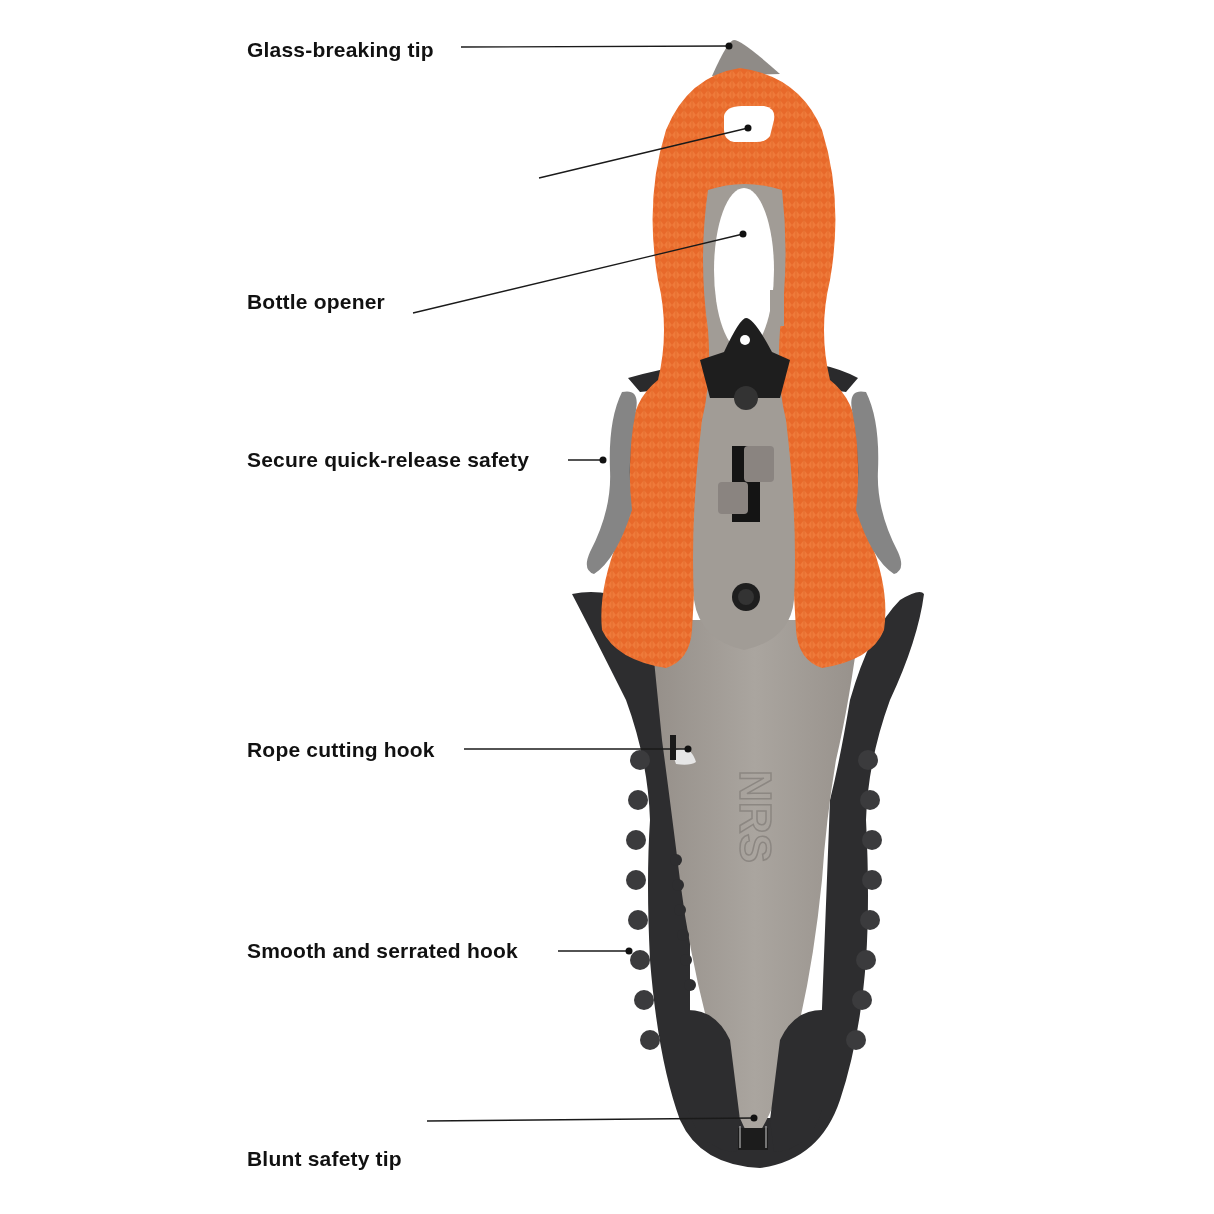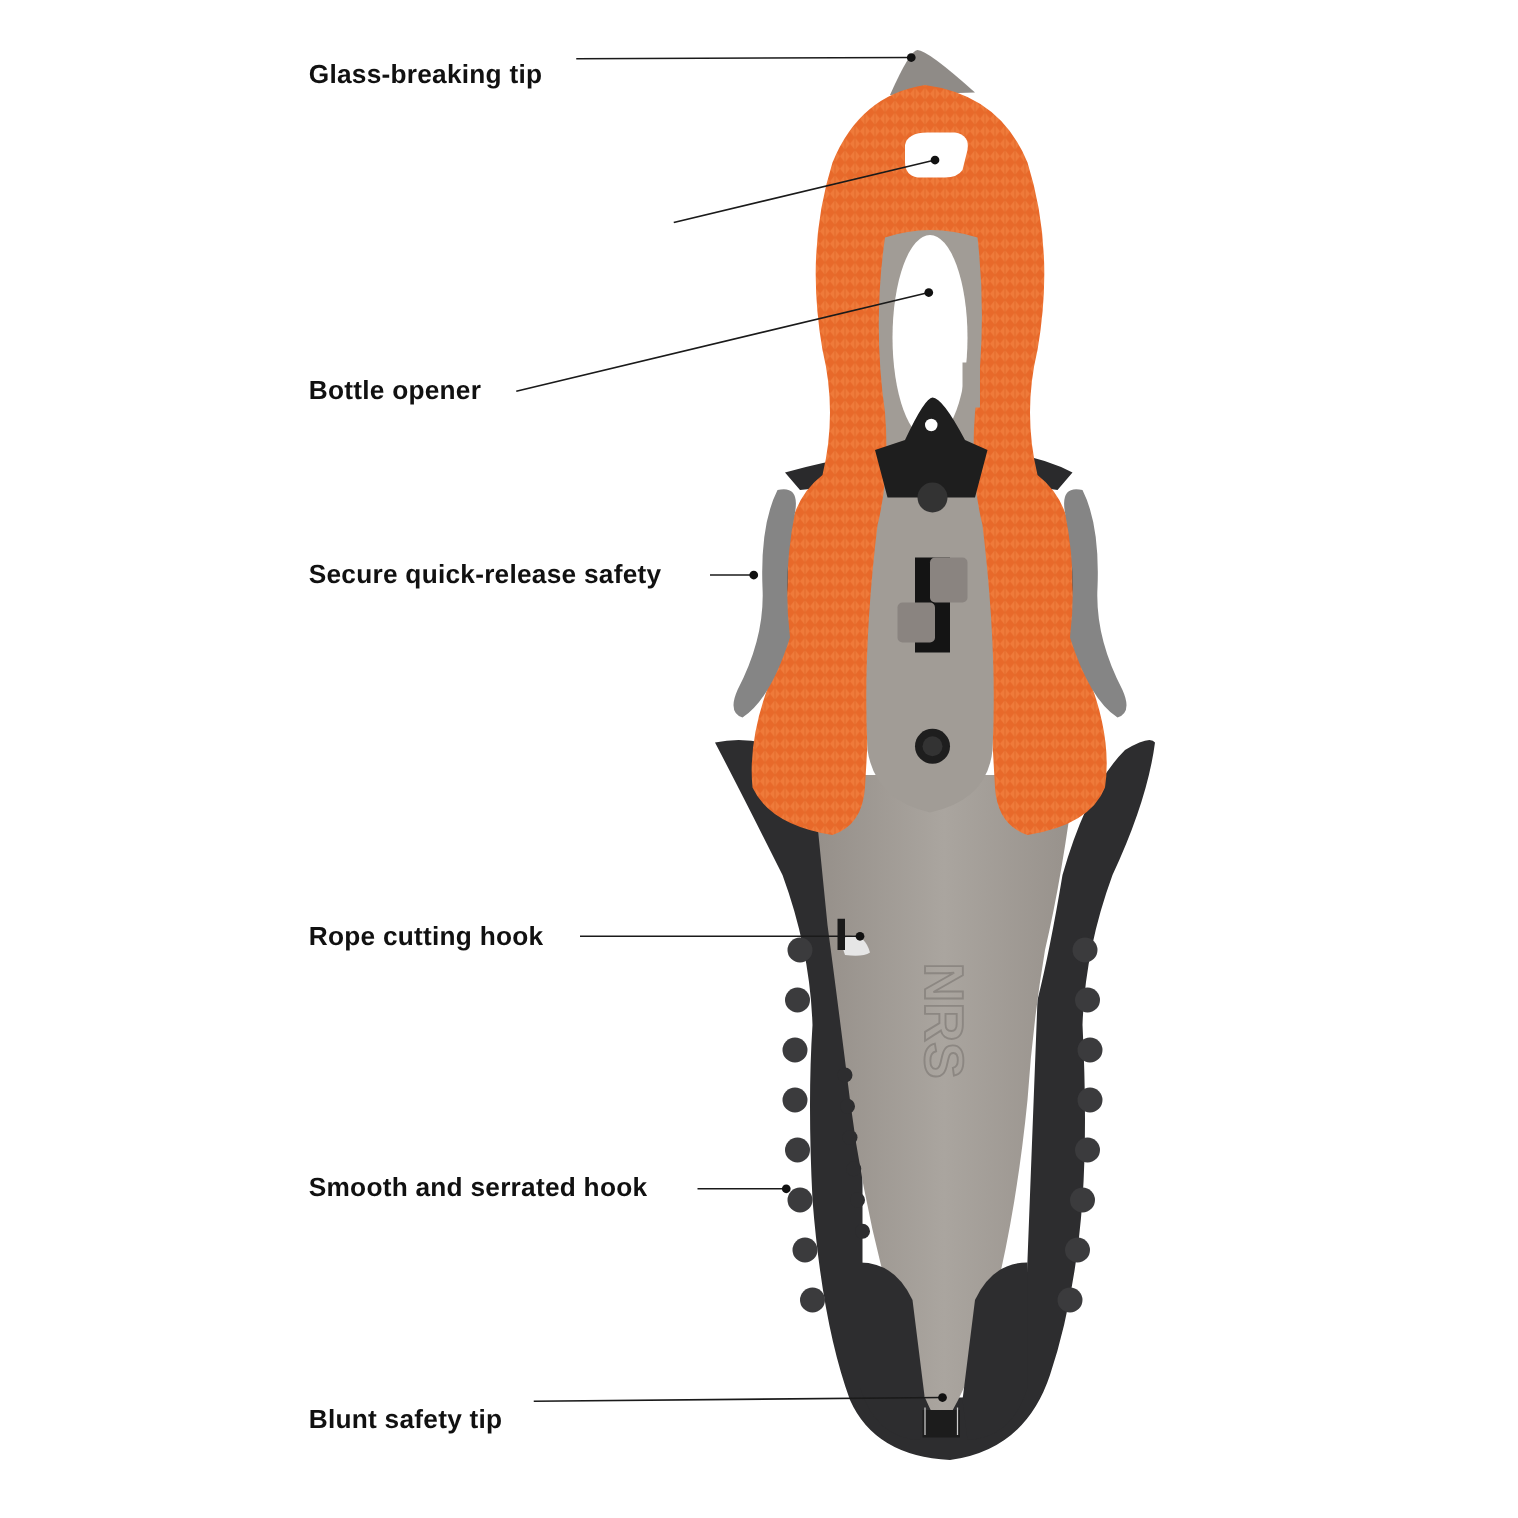--- a/index.html
+++ b/index.html
@@ -151,19 +151,19 @@
       <circle cx="729" cy="46" r="3.5"></circle>
       <circle cx="748" cy="128" r="3.5"></circle>
       <circle cx="743" cy="234" r="3.5"></circle>
       <circle cx="603" cy="460" r="3.5"></circle>
       <circle cx="688" cy="749" r="3.5"></circle>
       <circle cx="629" cy="951" r="3.5"></circle>
       <circle cx="754" cy="1118" r="3.5"></circle>
     </g>
   </svg>
 
-  <div class="label" style="top:48px">Glass-breaking tip</div>
-  <div class="label" style="top:301px">Bottle opener</div>
+  <div class="label" style="top:38px">Glass-breaking tip</div>
+  <div class="label" style="top:290px">Bottle opener</div>
   <div class="label" style="top:448px">Secure quick-release safety</div>
   <div class="label" style="top:738px">Rope cutting hook</div>
   <div class="label" style="top:939px">Smooth and serrated hook</div>
-  <div class="label" style="top:1124px">Blunt safety tip</div>
+  <div class="label" style="top:1147px">Blunt safety tip</div>
 </div>
 
 </body></html>

